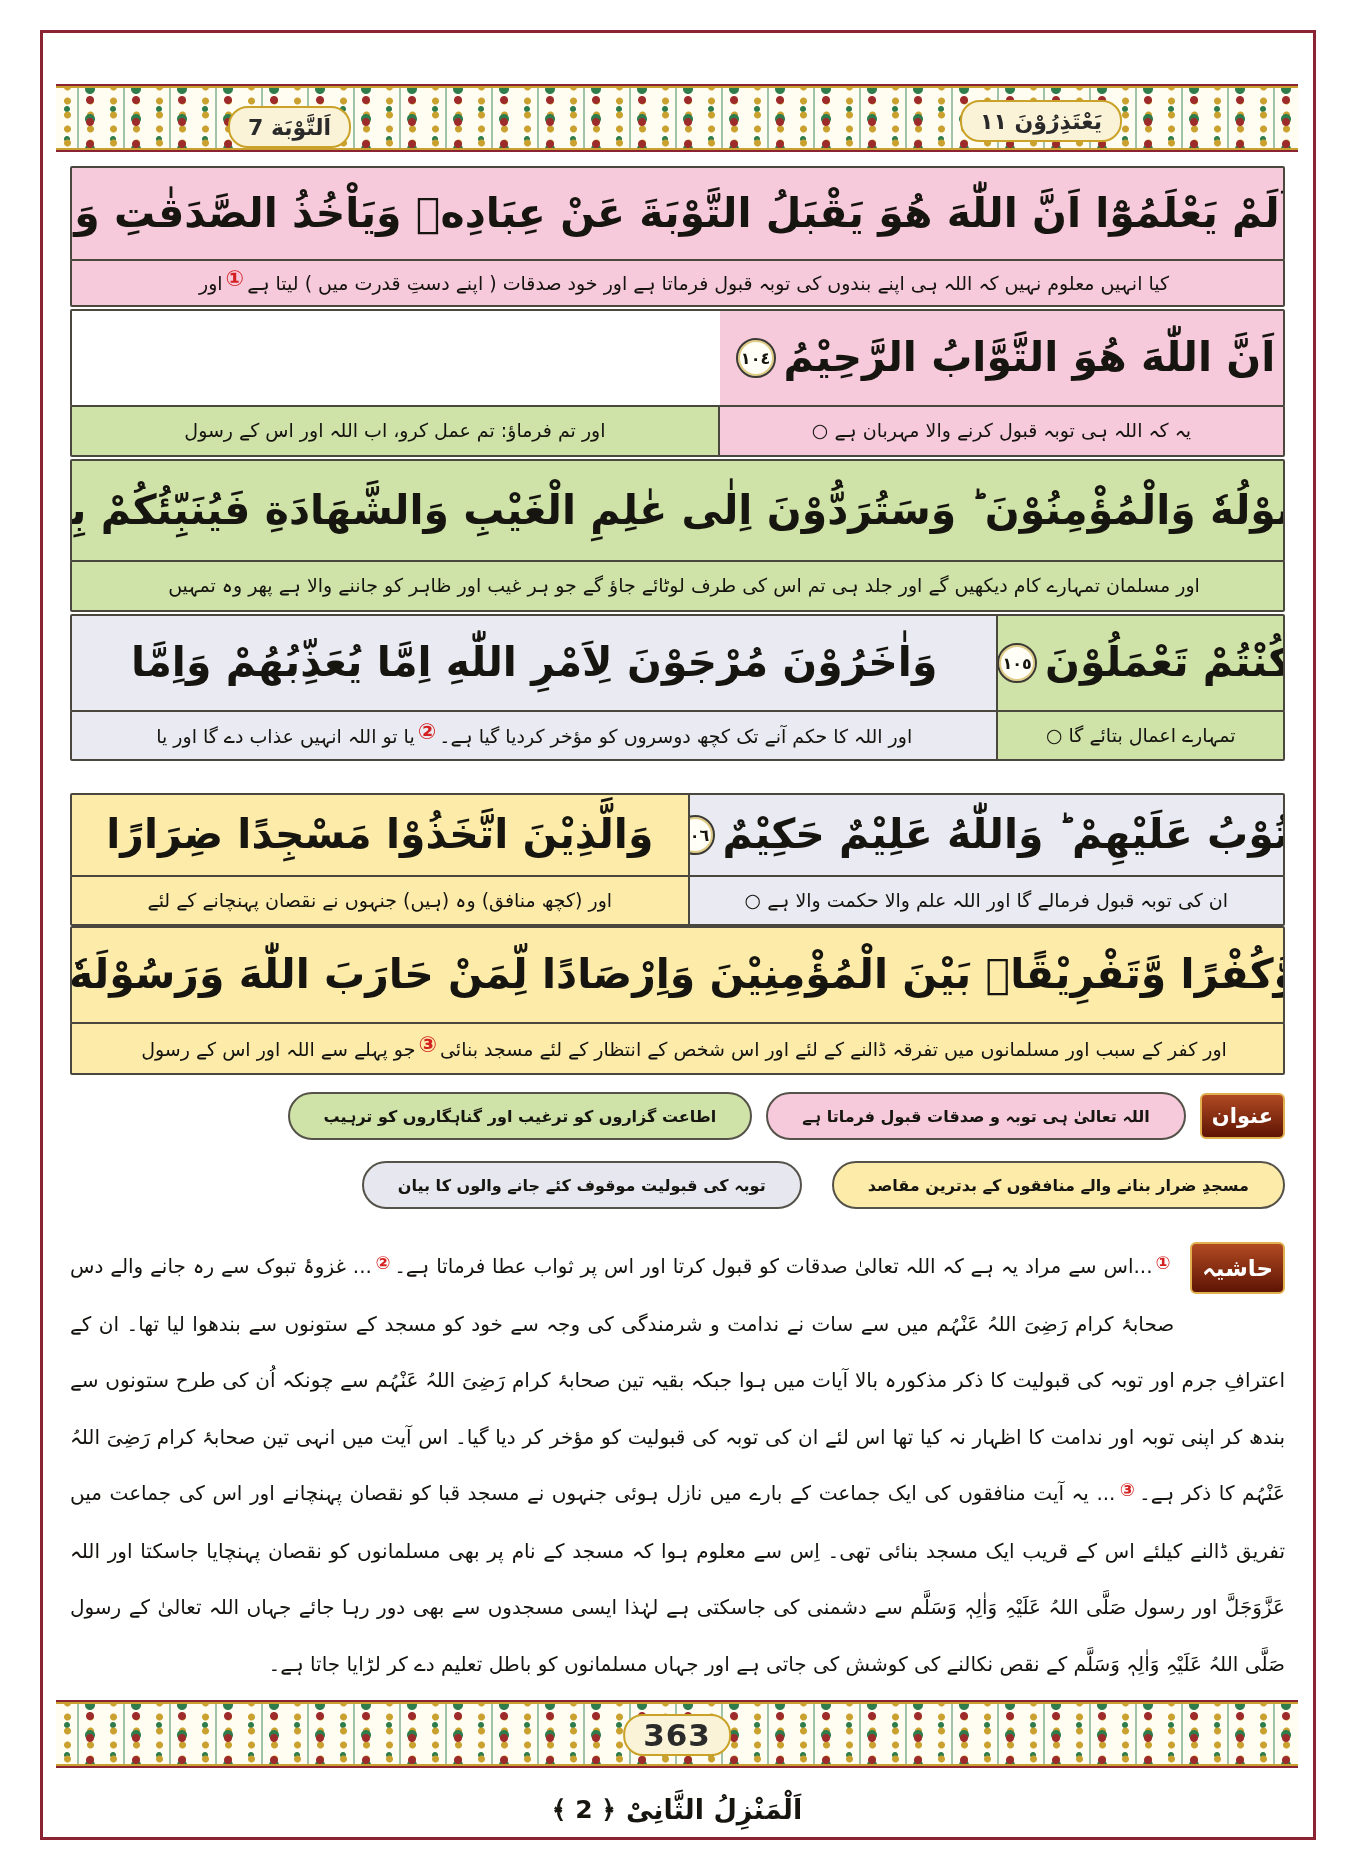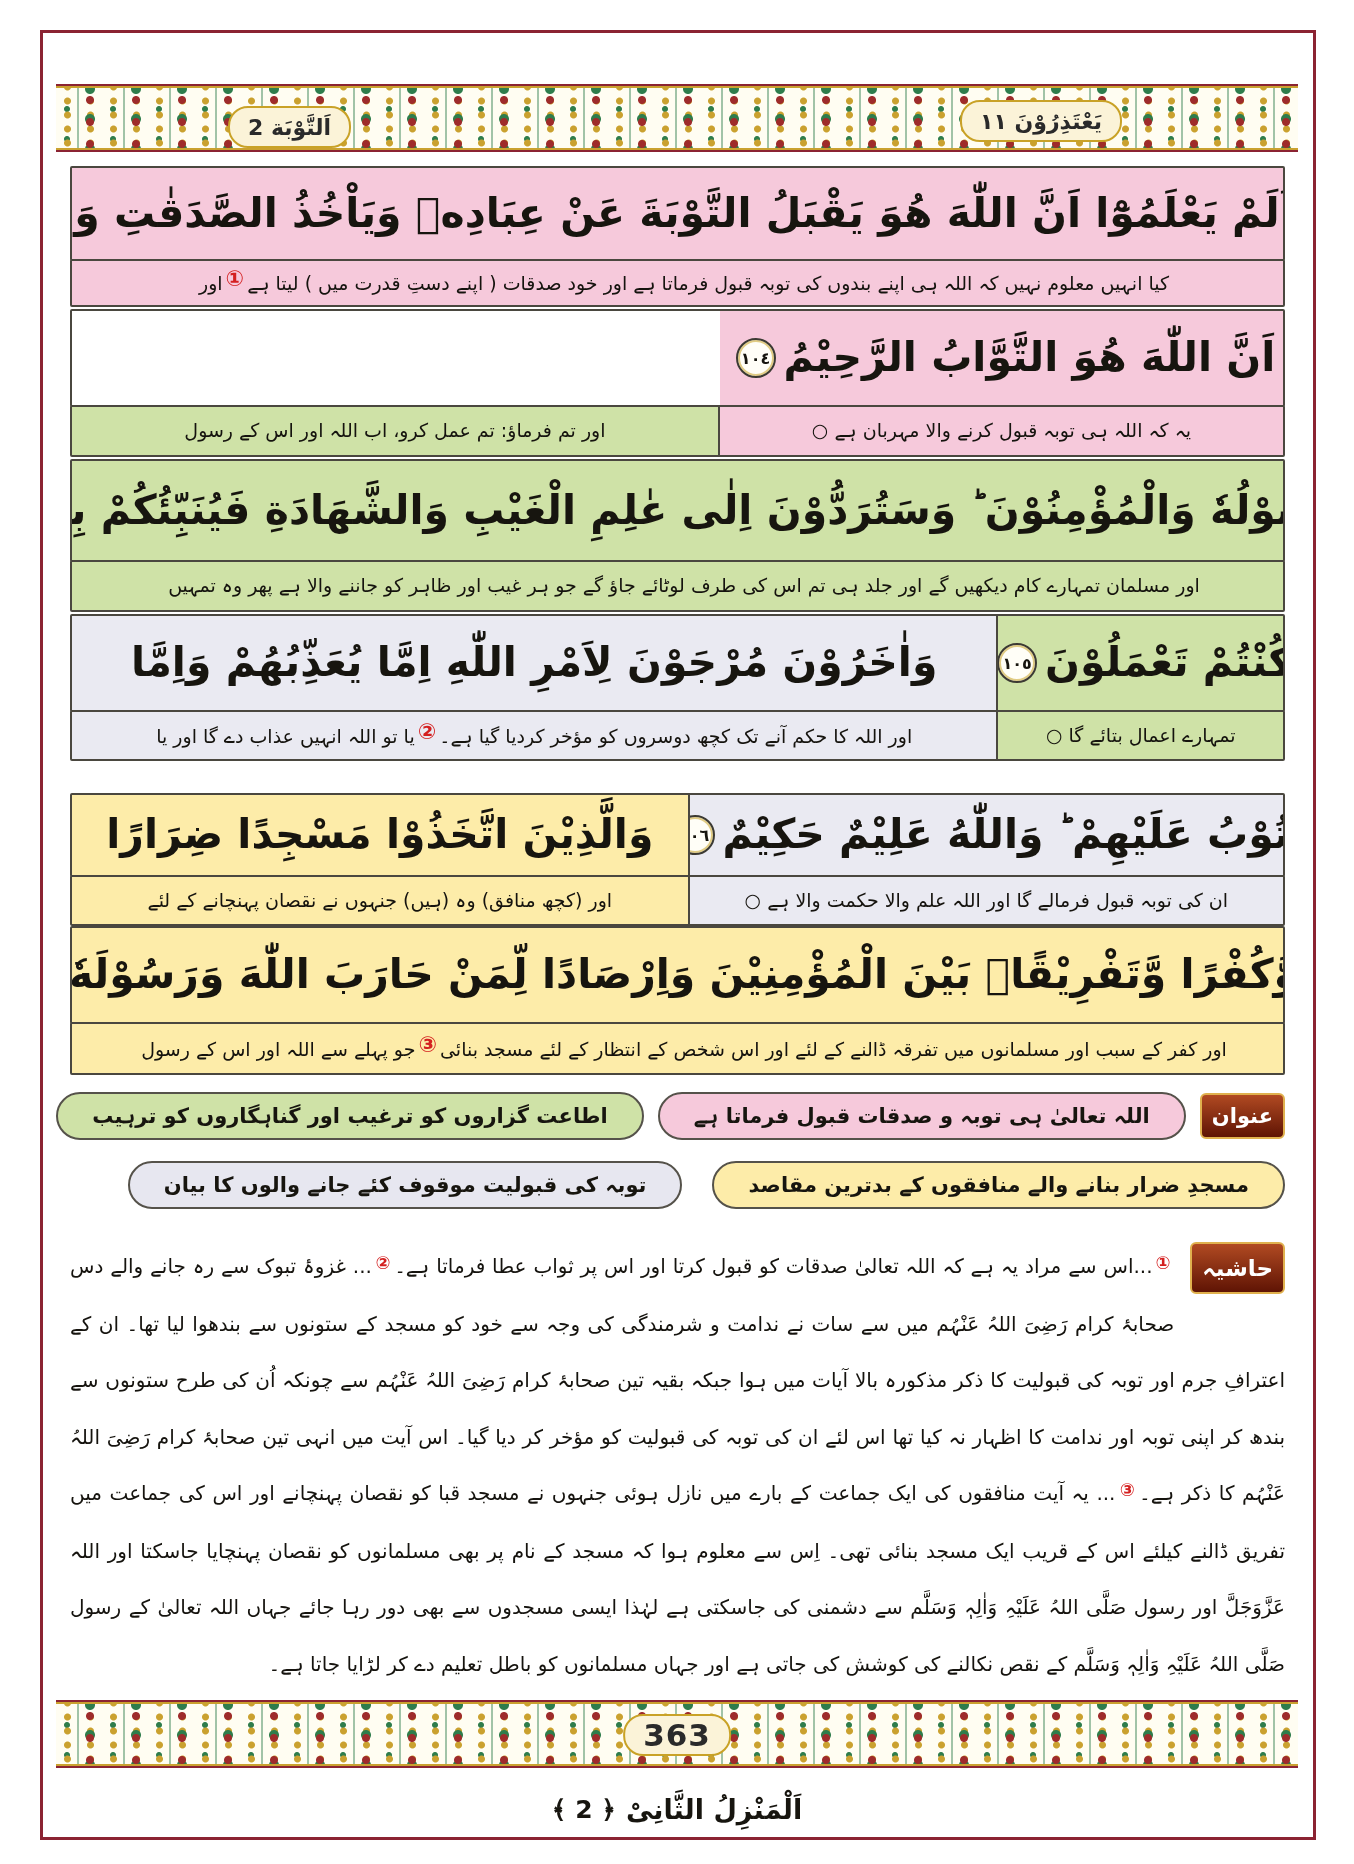--- a/index.html
+++ b/index.html
@@ -97,21 +97,21 @@
   .label-box{
     height:46px; min-width:76px; padding:0 10px; flex:0 0 auto;
     background:linear-gradient(180deg,#b14a22,#5f1404);
     border:2px solid #e0b14e; border-radius:6px;
     display:flex; align-items:center; justify-content:center;
     color:#ffffff; font-size:21px; font-weight:bold; box-sizing:border-box;
   }
   .pill{
     height:48px; padding:0 34px; border:2px solid #55524a; border-radius:26px;
     display:flex; align-items:center; justify-content:center;
-    font-size:21px; font-weight:bold; color:#17150f; white-space:nowrap;
+    font-size:16px; font-weight:bold; color:#17150f; white-space:nowrap;
     box-sizing:border-box;
   }
   .pill.bg-white{background:#e7e7f0;}
   .topics2 .pill:first-child{margin-right:0;}
   .topics2 .pill:nth-child(2){margin-right:0;}
 
   
   .footnotes{
     position:absolute; left:70px; width:1215px; top:1238px; height:458px;
     direction:rtl;
@@ -134,21 +134,21 @@
 </style>
 </head>
 <body>
 
 <div class="page">
 
   <div class="frame"></div>
 
   <div class="ornament top"></div>
   <div class="cartouche cart-surah">
-    <span>اَلتَّوْبَة 2</span>
+    <span>اَلتَّوْبَة 7</span>
   </div>
   <div class="cartouche cart-juz">
     <span>يَعْتَذِرُوْنَ ۱۱</span>
   </div>
 
   <div class="row r1a">
     <div class="seg bg-pink w100">
       <span class="ar">اَلَمْ يَعْلَمُوْٓا اَنَّ اللّٰهَ هُوَ يَقْبَلُ التَّوْبَةَ عَنْ عِبَادِهٖ وَيَاْخُذُ الصَّدَقٰتِ وَ</span>
     </div>
   </div>

